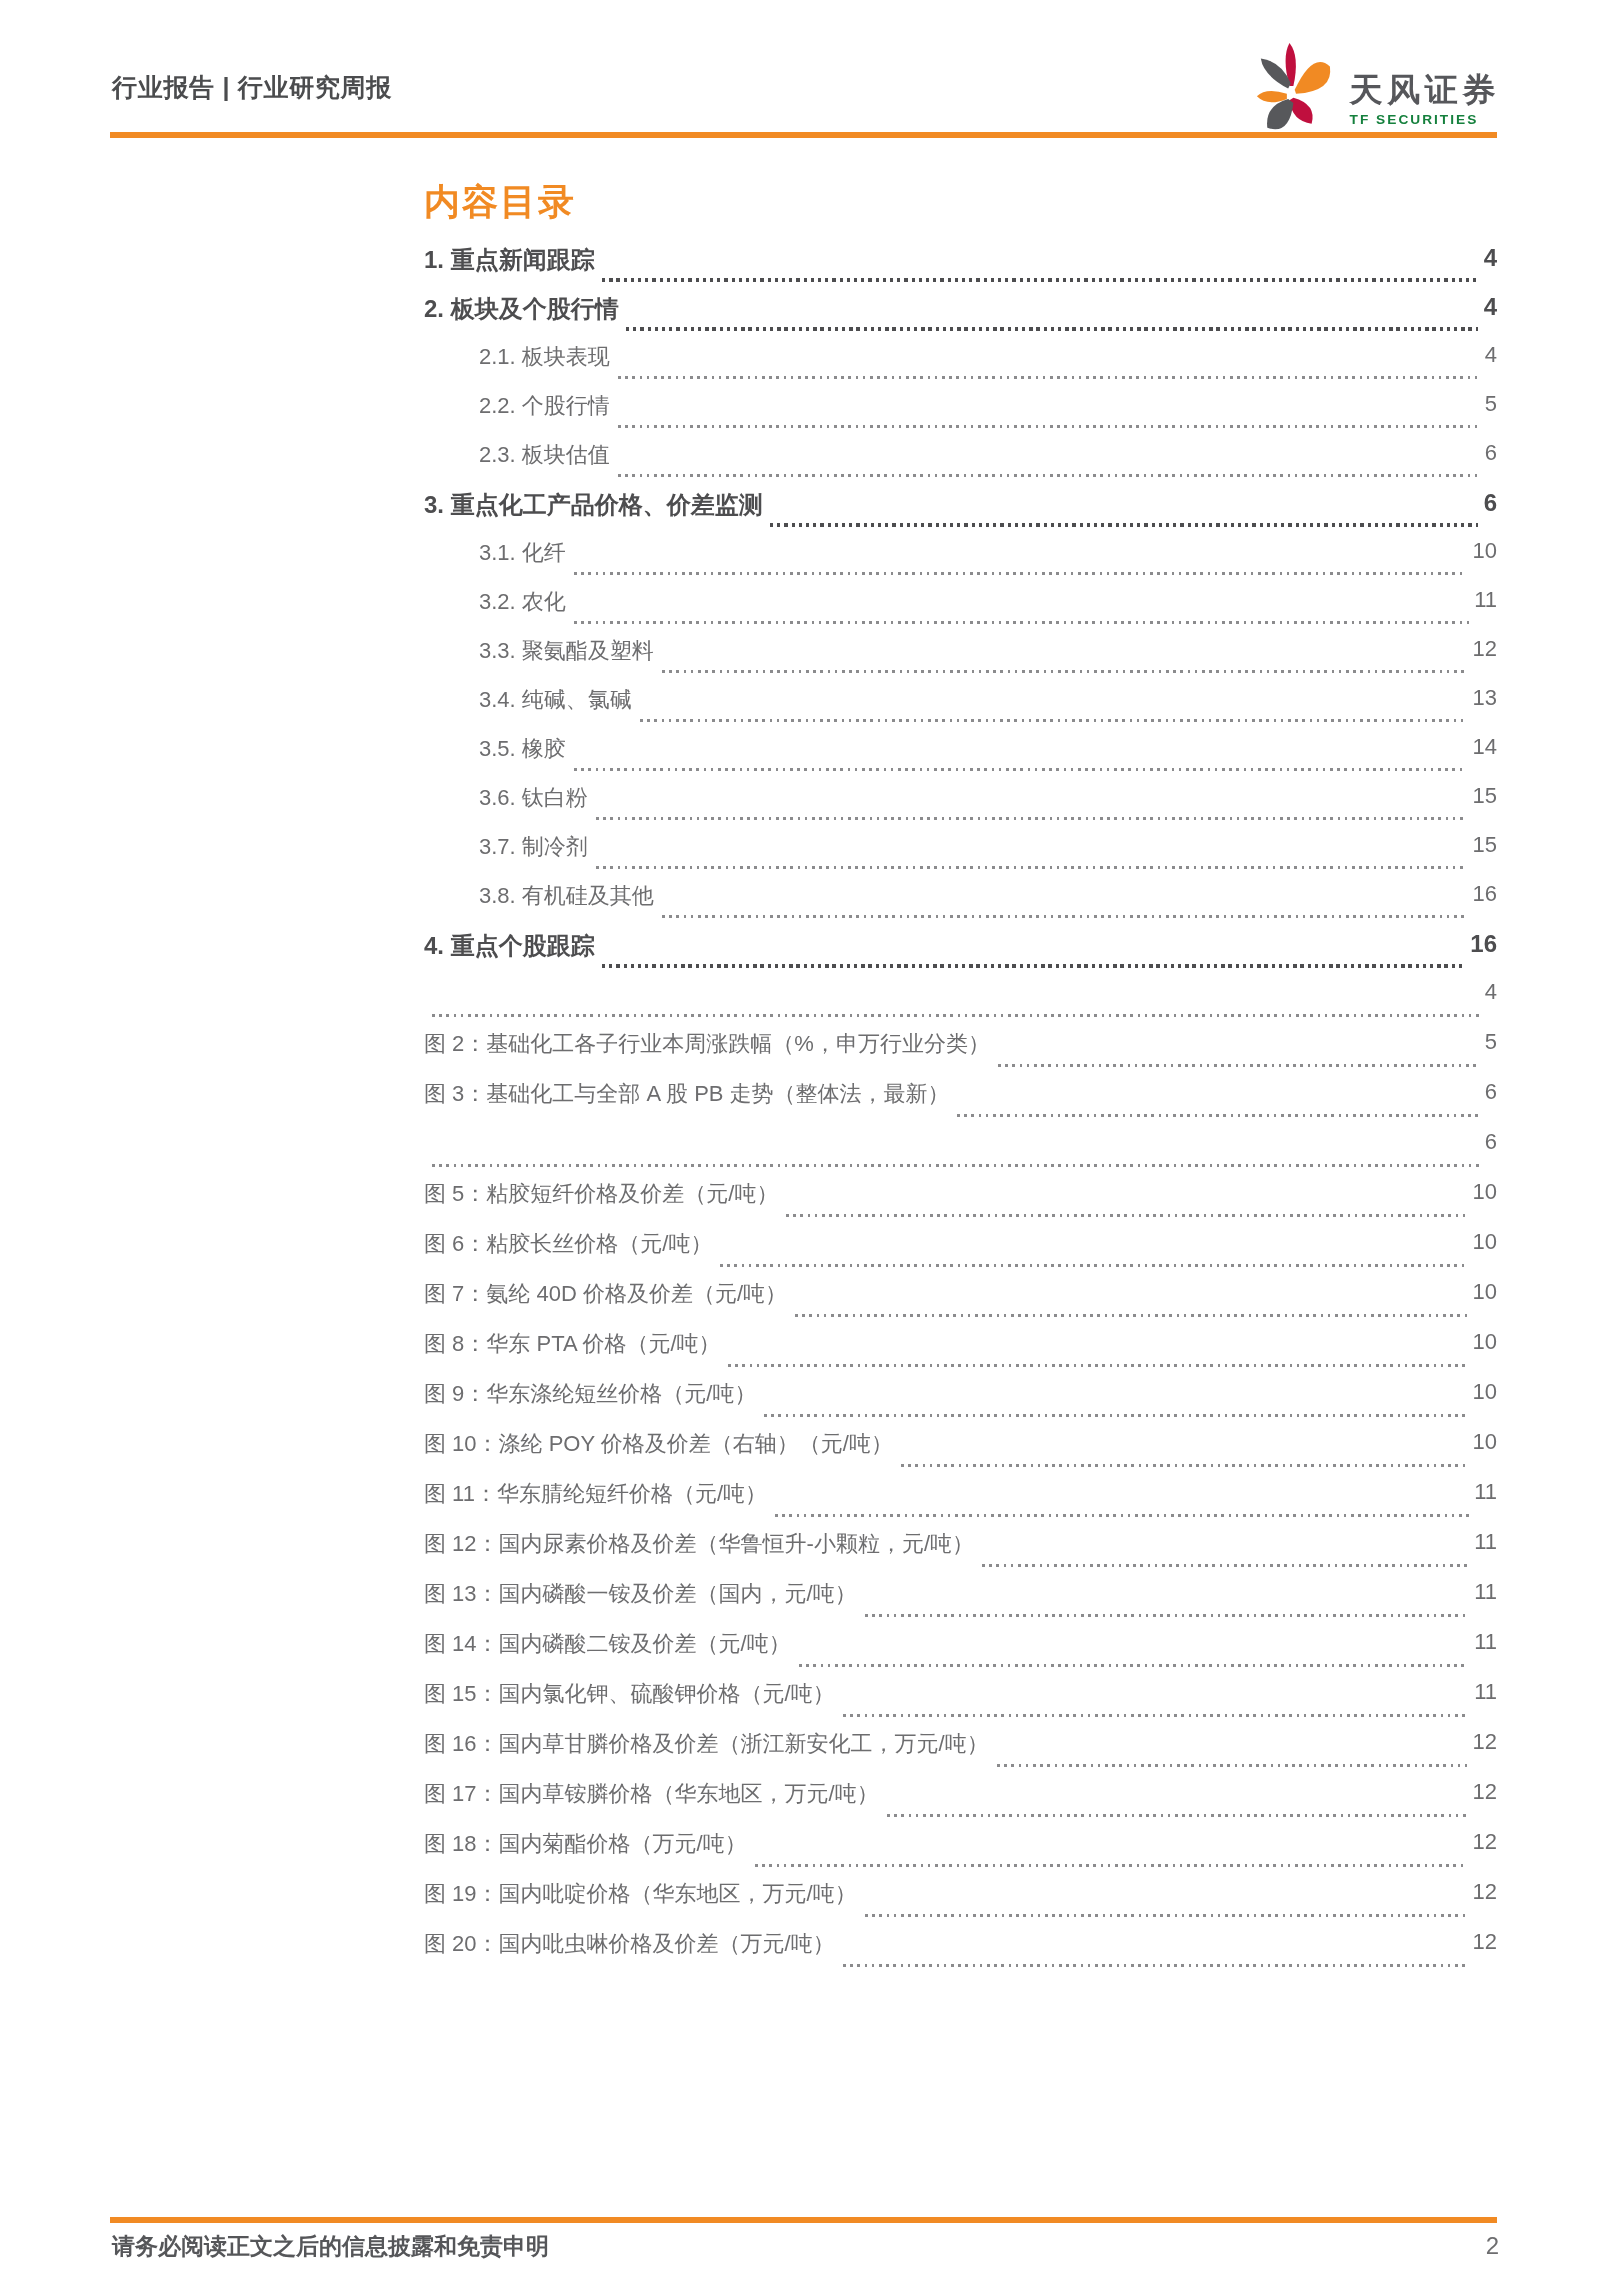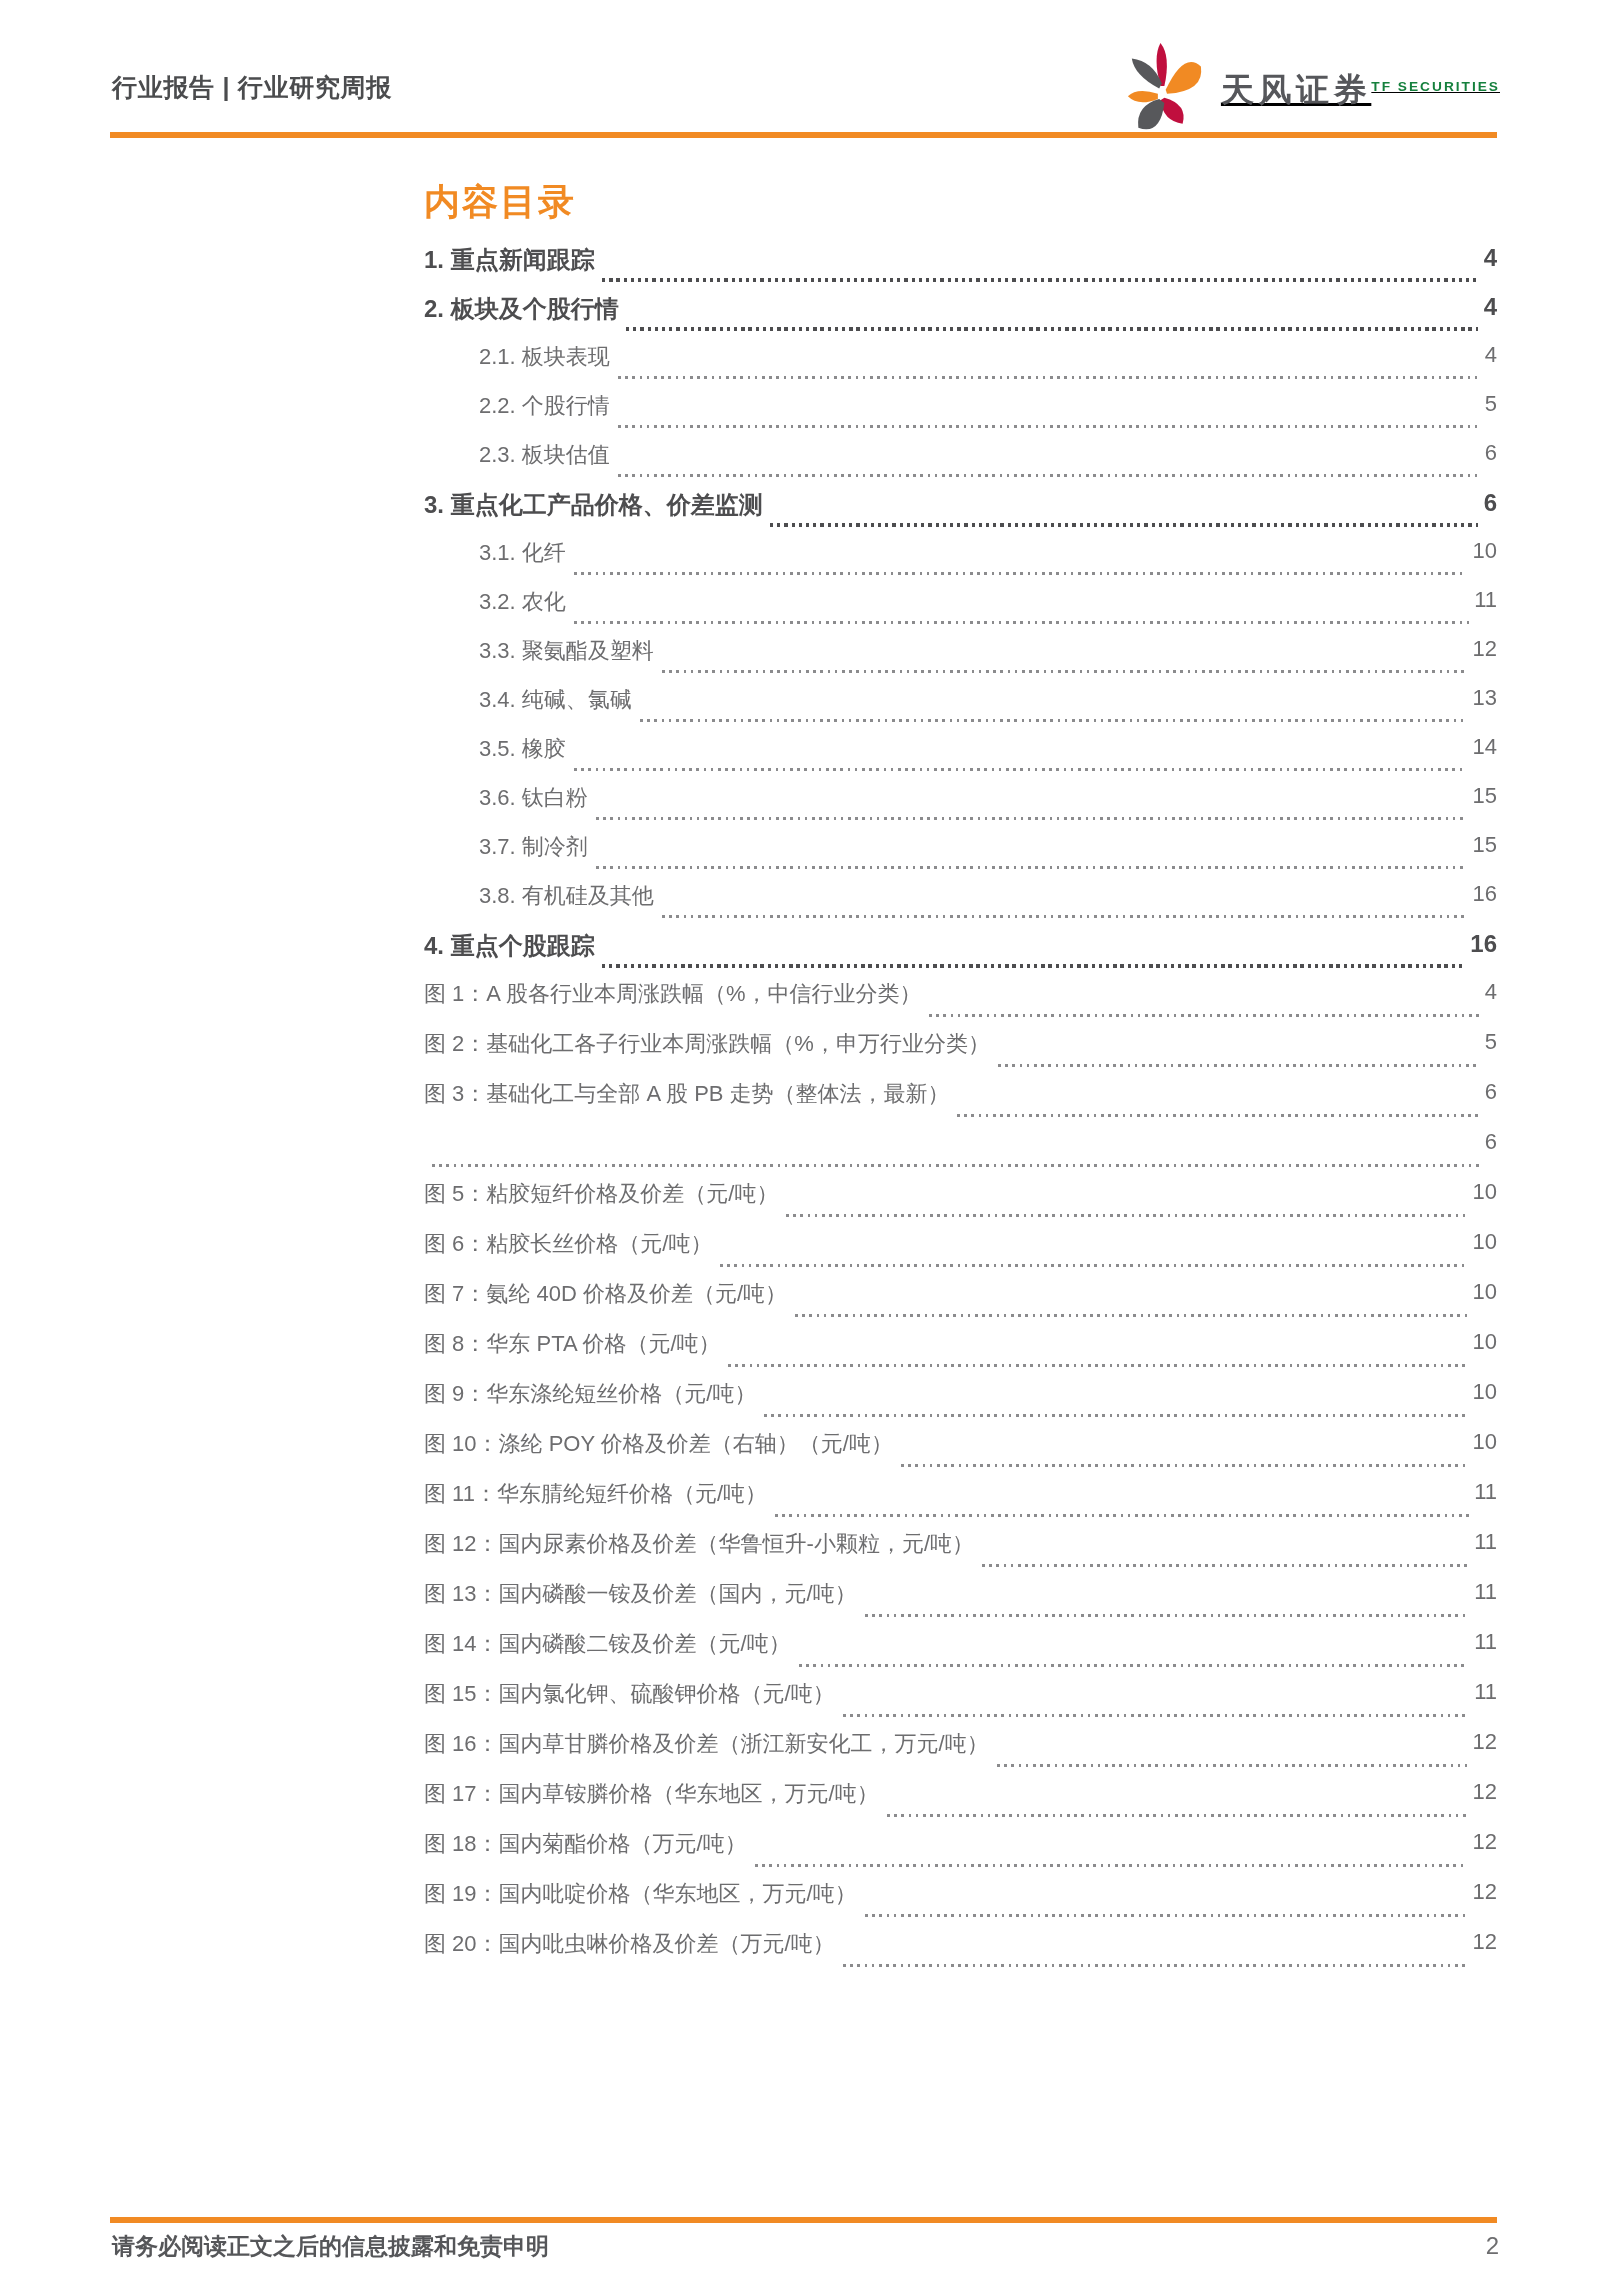--- a/index.html
+++ b/index.html
@@ -9,21 +9,21 @@
   }
   
   .header-left{
     position:absolute;left:112px;top:71px;
     font-size:25px;font-weight:700;color:#4b4c4e;letter-spacing:0.7px;white-space:nowrap;
   }
   .logo{
     position:absolute;top:39px;right:123px;display:flex;align-items:flex-start;gap:11.8px;z-index:2;
   }
   .logo svg{width:84px;height:103px;display:block;}
-  .logo-text{display:flex;padding-top:34px;text-decoration:underline;}
+  .logo-text{display:flex;flex-direction:column;padding-top:34px;}
   .logo-cn{font-size:33px;font-weight:700;color:#56575b;letter-spacing:4.6px;line-height:1;white-space:nowrap;}
   .logo-en{font-size:13.7px;font-weight:700;color:#15803d;letter-spacing:2px;margin-top:5.9px;white-space:nowrap;}
   .rule-top{position:absolute;left:110px;right:126px;top:132px;height:5.9px;background:#f18a23;z-index:1;}
   
   main{position:absolute;left:424px;right:126px;top:184px;}
   h1.section{
     font-size:36px;line-height:1;color:#f18a23;font-weight:700;
     margin:0 0 23.5px 0;letter-spacing:2px;
   }
   #figures-title{margin-top:68px;}
@@ -150,21 +150,20 @@
       </div>
       <div class="row lvl1">
         <span class="lbl">4. 重点个股跟踪</span>
         <span class="leader"></span>
         <span class="pg">16</span>
       </div>
     </div>
 
   <div id="fig-list">
       <div class="row fig">
-        <span class="lbl">图 1：A 股各行业本周涨跌幅（%，中信行业分类）</span>
         <span class="leader"></span>
         <span class="pg">4</span>
       </div>
       <div class="row fig">
         <span class="lbl">图 2：基础化工各子行业本周涨跌幅（%，申万行业分类）</span>
         <span class="leader"></span>
         <span class="pg">5</span>
       </div>
       <div class="row fig">
         <span class="lbl">图 3：基础化工与全部 A 股 PB 走势（整体法，最新）</span>

